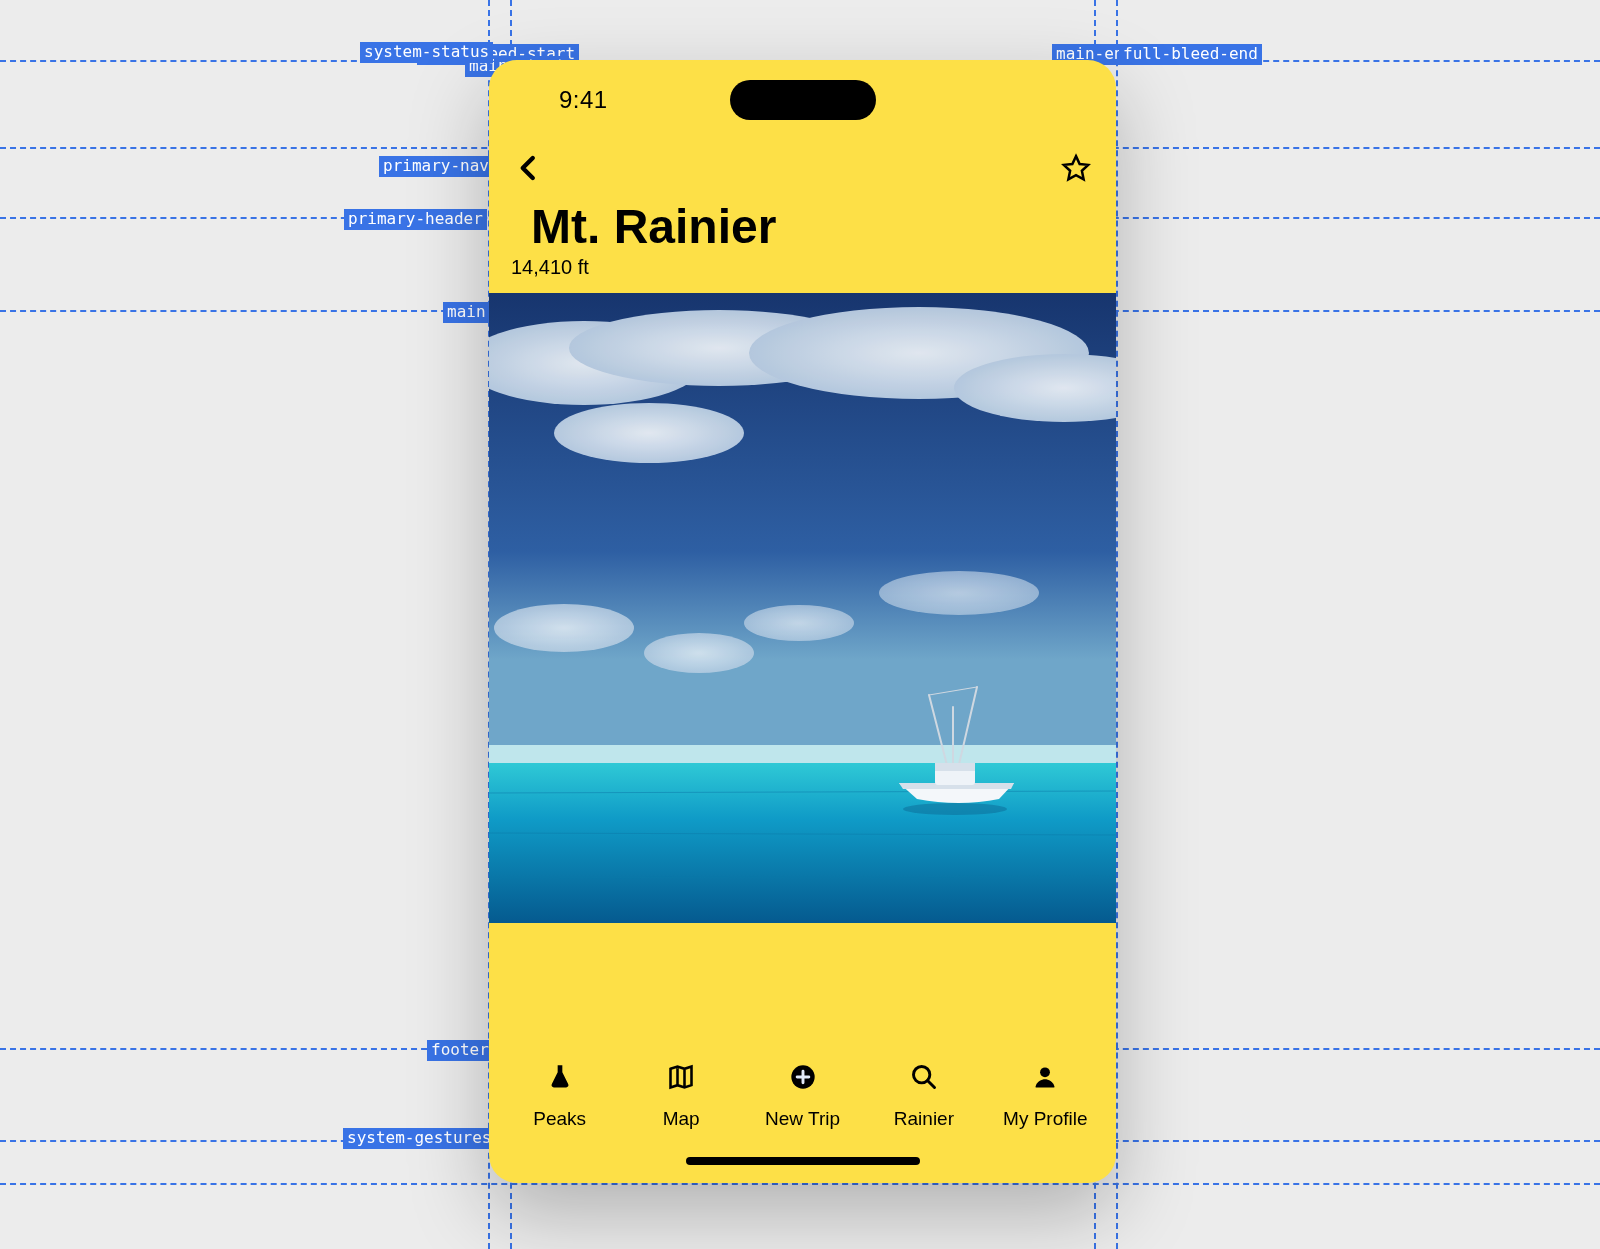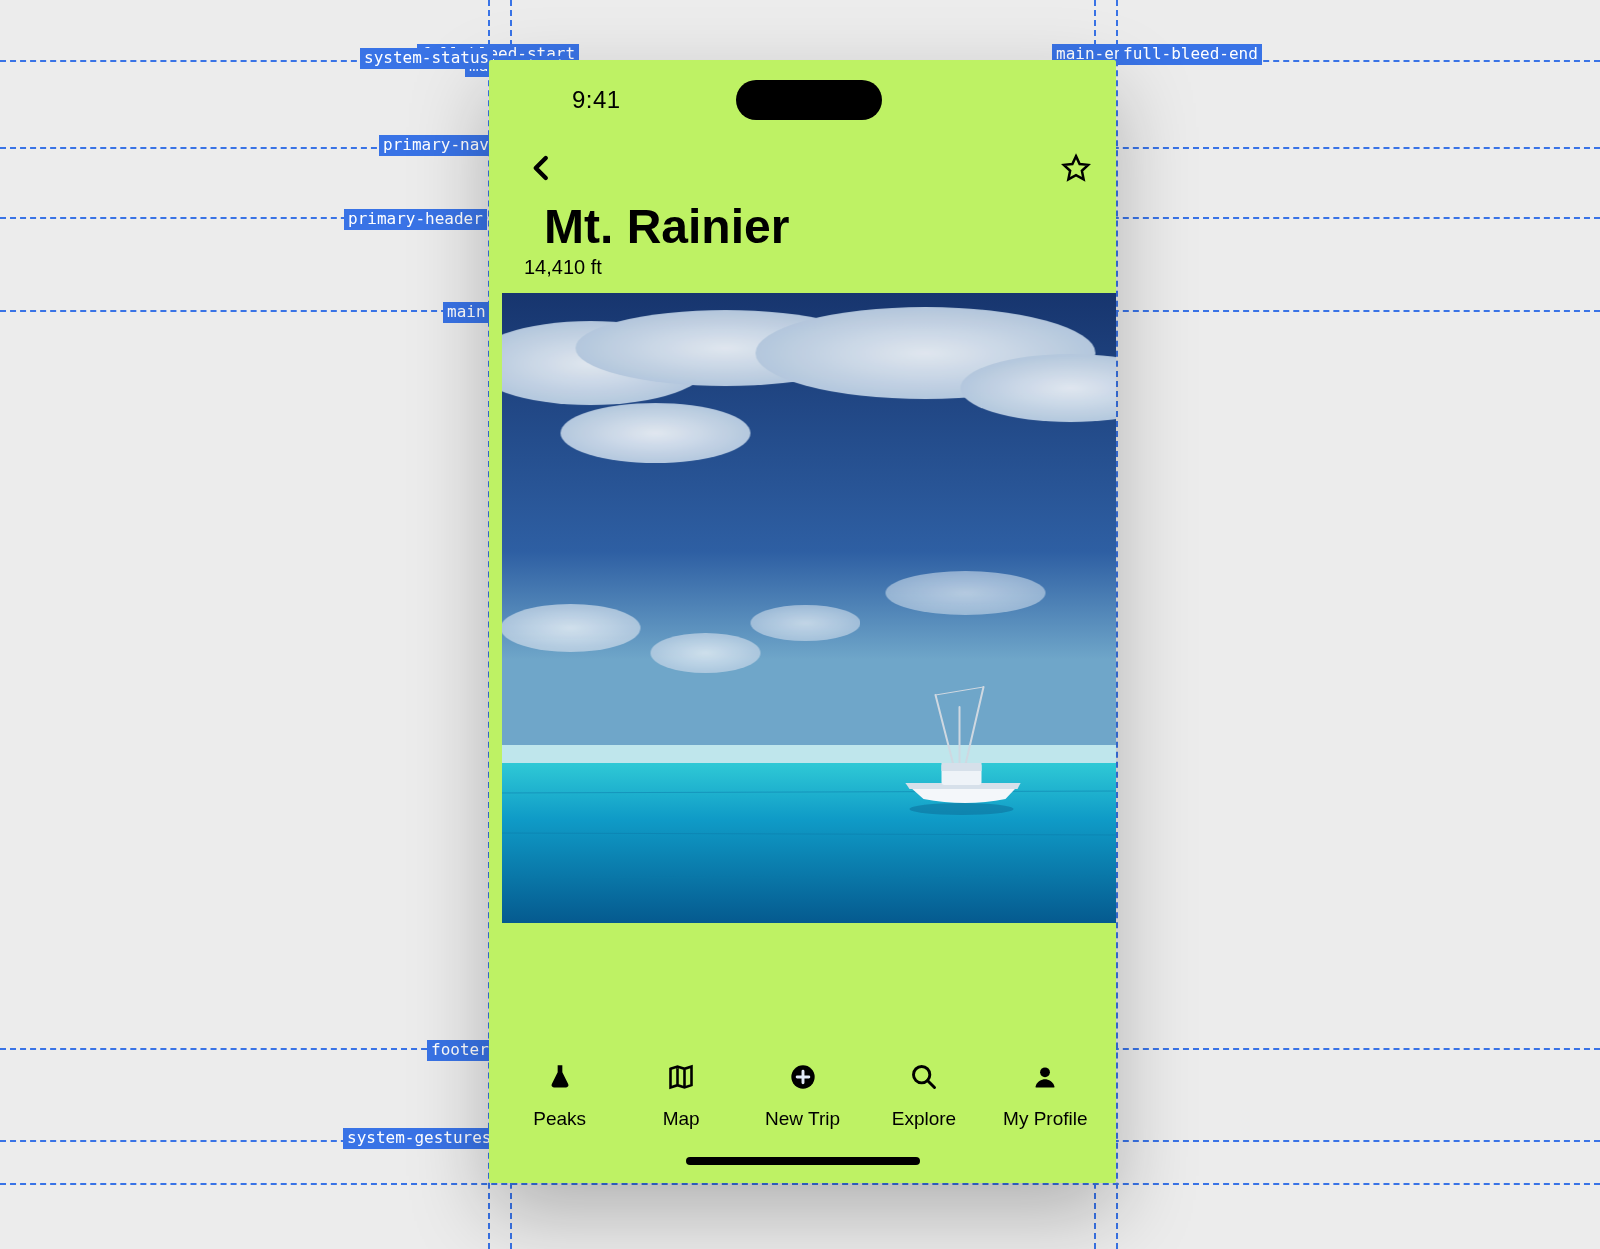--- a/index.html
+++ b/index.html
@@ -34,25 +34,24 @@
       pointer-events: none;
     }
 
     
     .phone {
       position: absolute;
       left: 489px;
       top: 60px;
       width: 627px;
       height: 1123px;
-      background: #bef264;
-      border-radius: 2px;
+      background: #fde047;
+      border-radius: 28px;
       box-shadow: 0 30px 80px rgba(0,0,0,0.25);
       overflow: hidden;
-      padding-left: 13px;
     }
 
     
     .status-bar {
       position: relative;
       height: 80px;
       display: flex;
       align-items: center;
       padding: 0 36px;
     }
@@ -160,22 +159,22 @@
 <div class="guide-h" style="top:310px"></div>
 <div class="guide-h" style="top:1048px"></div>
 <div class="guide-h" style="top:1140px"></div>
 <div class="guide-h" style="top:1183px"></div>
 
 <div class="gl" style="left:417px; top:44px">full-bleed-start</div>
 <div class="gl" style="left:465px; top:56px">main-start</div>
 <div class="gl" style="left:1052px; top:44px">main-end</div>
 <div class="gl" style="left:1119px; top:44px">full-bleed-end</div>
 
-<div class="gl" style="left:360px; top:48px">system-status</div>
-<div class="gl" style="left:379px; top:135px">primary-nav</div>
+<div class="gl" style="left:360px; top:42px">system-status</div>
+<div class="gl" style="left:379px; top:156px">primary-nav</div>
 <div class="gl" style="left:344px; top:209px">primary-header</div>
 <div class="gl" style="left:443px; top:302px">main</div>
 <div class="gl" style="left:427px; top:1040px">footer</div>
 <div class="gl" style="left:343px; top:1128px">system-gestures</div>
 
 <div class="phone">
 
   <div class="status-bar">
     <span class="status-time">9:41</span>
     <div class="notch"></div>
@@ -292,21 +291,21 @@
       </span>
       <span>New Trip</span>
     </div>
     <div class="tab">
       <span>
         <svg viewBox="0 0 24 24">
             <circle cx="10" cy="10" r="7" fill="none" stroke="#000" stroke-width="2.5"></circle>
             <line x1="15" y1="15" x2="21" y2="21" stroke="#000" stroke-width="2.5" stroke-linecap="round"></line>
           </svg>
       </span>
-      <span>Explore</span>
+      <span>Rainier</span>
     </div>
     <div class="tab">
       <span>
         <svg viewBox="0 0 24 24">
             <circle cx="12" cy="8" r="4.2" fill="#000"></circle>
             <path d="M4 20c1-4 5-6 8-6s7 2 8 6v1H4v-1z" fill="#000"></path>
           </svg>
       </span>
       <span>My Profile</span>
     </div>

